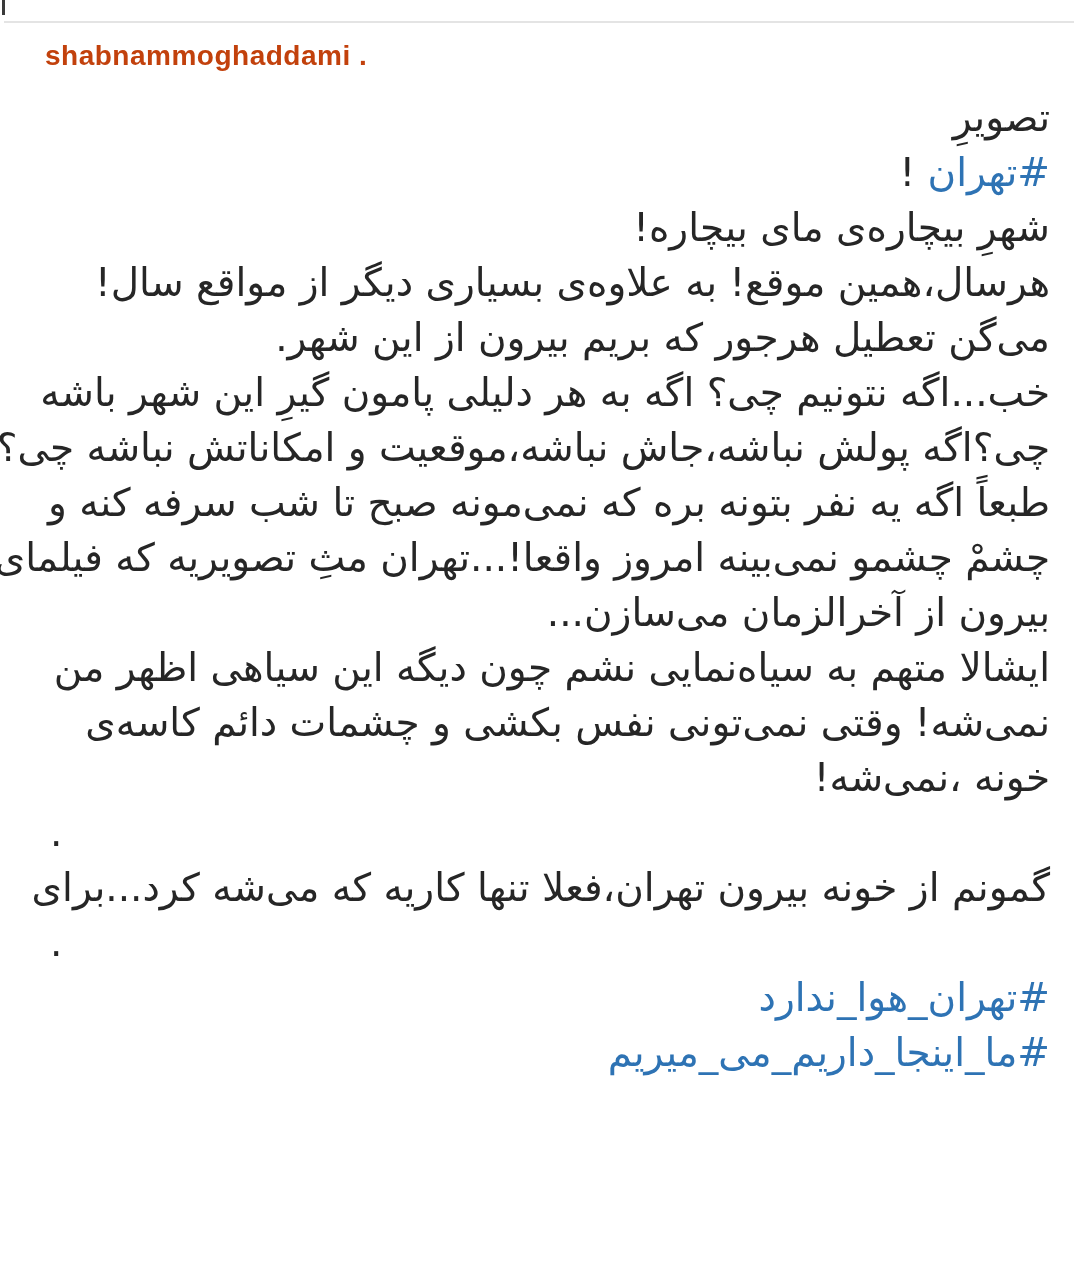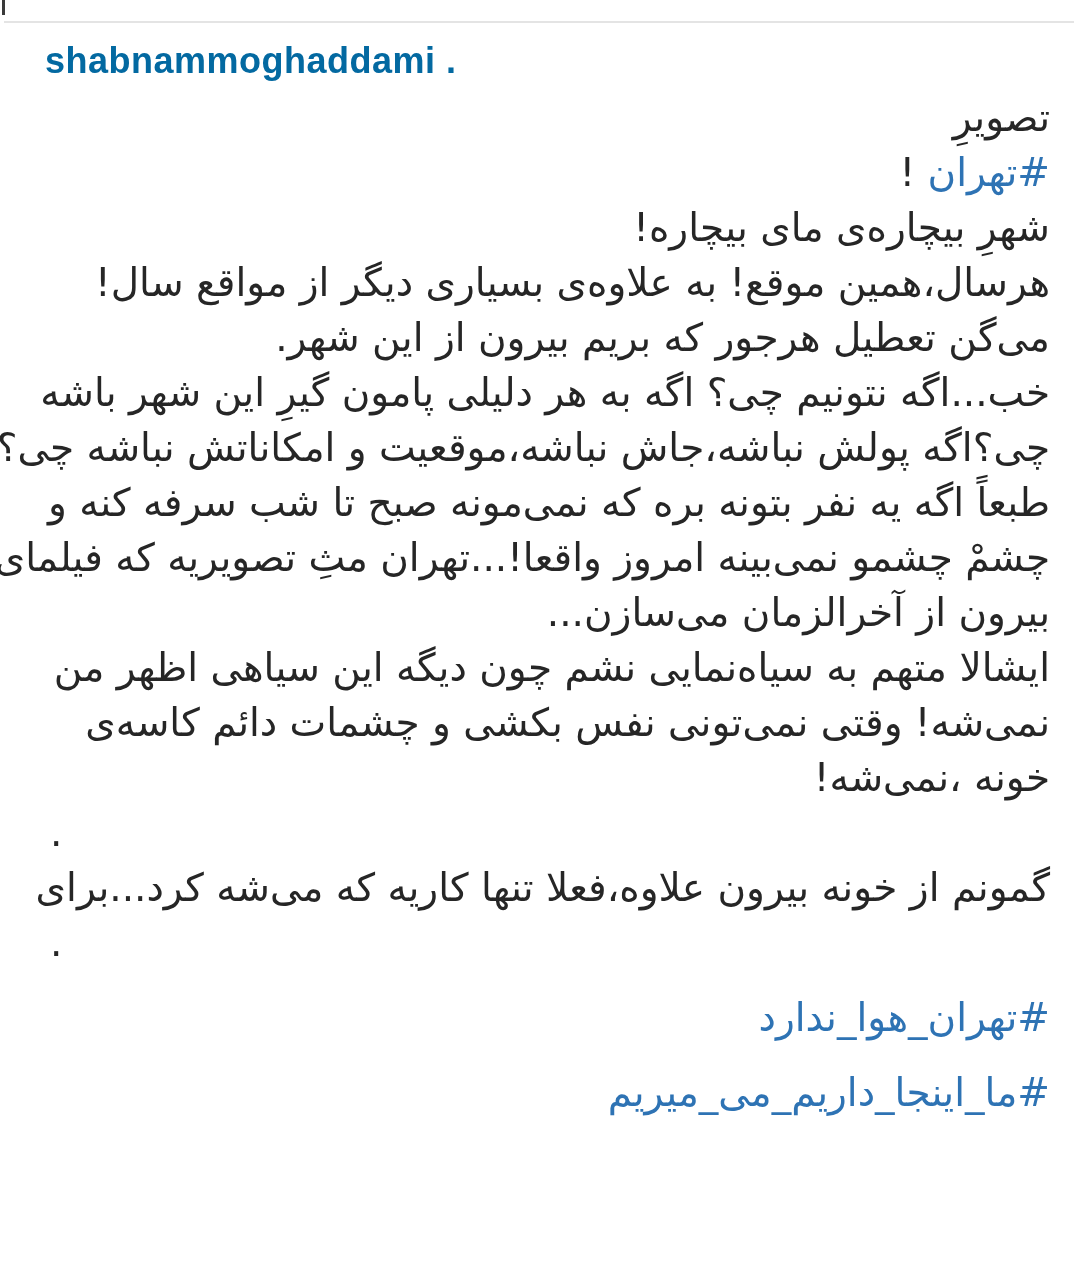--- a/index.html
+++ b/index.html
@@ -29,24 +29,24 @@
     top: 21px;
     width: 1070px;
     height: 2px;
     background: #e4e4e4;
   }
   .header {
     position: absolute;
     left: 45px;
     top: 40px;
     font-family: "Liberation Sans", "DejaVu Sans", sans-serif;
-    font-size: 36px;
+    font-size: 28px;
     font-weight: 700;
     letter-spacing: 0.5px;
-    color: #0369a1;
+    color: #c2410c;
     white-space: nowrap;
   }
   .caption {
     position: absolute;
     left: 30px;
     right: 30px;
     top: 90px;
     direction: rtl;
     text-align: right;
     font-size: 39px;
@@ -57,21 +57,20 @@
     height: 55px;
     white-space: nowrap;
   }
   .dot-line {
     direction: ltr;
     text-align: left;
     padding-left: 20px;
   }
   .tag {
     color: #2e73b4;
-    margin-top: 20px;
   }
 </style>
 </head>
 <body>
 
 <div class="top-tick"></div>
 <div class="top-divider"></div>
 
 <div class="header">
   <span>shabnammoghaddami</span><span> .</span>
@@ -87,17 +86,17 @@
   <div class="line">می‌گن تعطیل هرجور که بریم بیرون از این شهر.</div>
   <div class="line">خب...اگه نتونیم چی؟ اگه به هر دلیلی پامون گیرِ این شهر باشه</div>
   <div class="line">چی؟اگه پولش نباشه،جاش نباشه،موقعیت و امکاناتش نباشه چی؟</div>
   <div class="line">طبعاً اگه یه نفر بتونه بره که نمی‌مونه صبح تا شب سرفه کنه و</div>
   <div class="line">چشمْ چشمو نمی‌بینه امروز واقعا!...تهران مثِ تصویریه که فیلمای</div>
   <div class="line">بیرون از آخرالزمان می‌سازن...</div>
   <div class="line">ایشالا متهم به سیاه‌نمایی نشم چون دیگه این سیاهی اظهر من</div>
   <div class="line">نمی‌شه! وقتی نمی‌تونی نفس بکشی و چشمات دائم کاسه‌ی</div>
   <div class="line">خونه ،نمی‌شه!</div>
   <div class="line dot-line">.</div>
-  <div class="line">گمونم از خونه بیرون علاوه،فعلا تنها کاریه که می‌شه کرد...برای</div>
+  <div class="line">گمونم از خونه بیرون تهران،فعلا تنها کاریه که می‌شه کرد...برای</div>
   <div class="line dot-line">.</div>
   <div class="line tag">#تهران_هوا_ندارد</div>
   <div class="line tag">#ما_اینجا_داریم_می_میریم</div>
 </div>
 
 </body></html>

